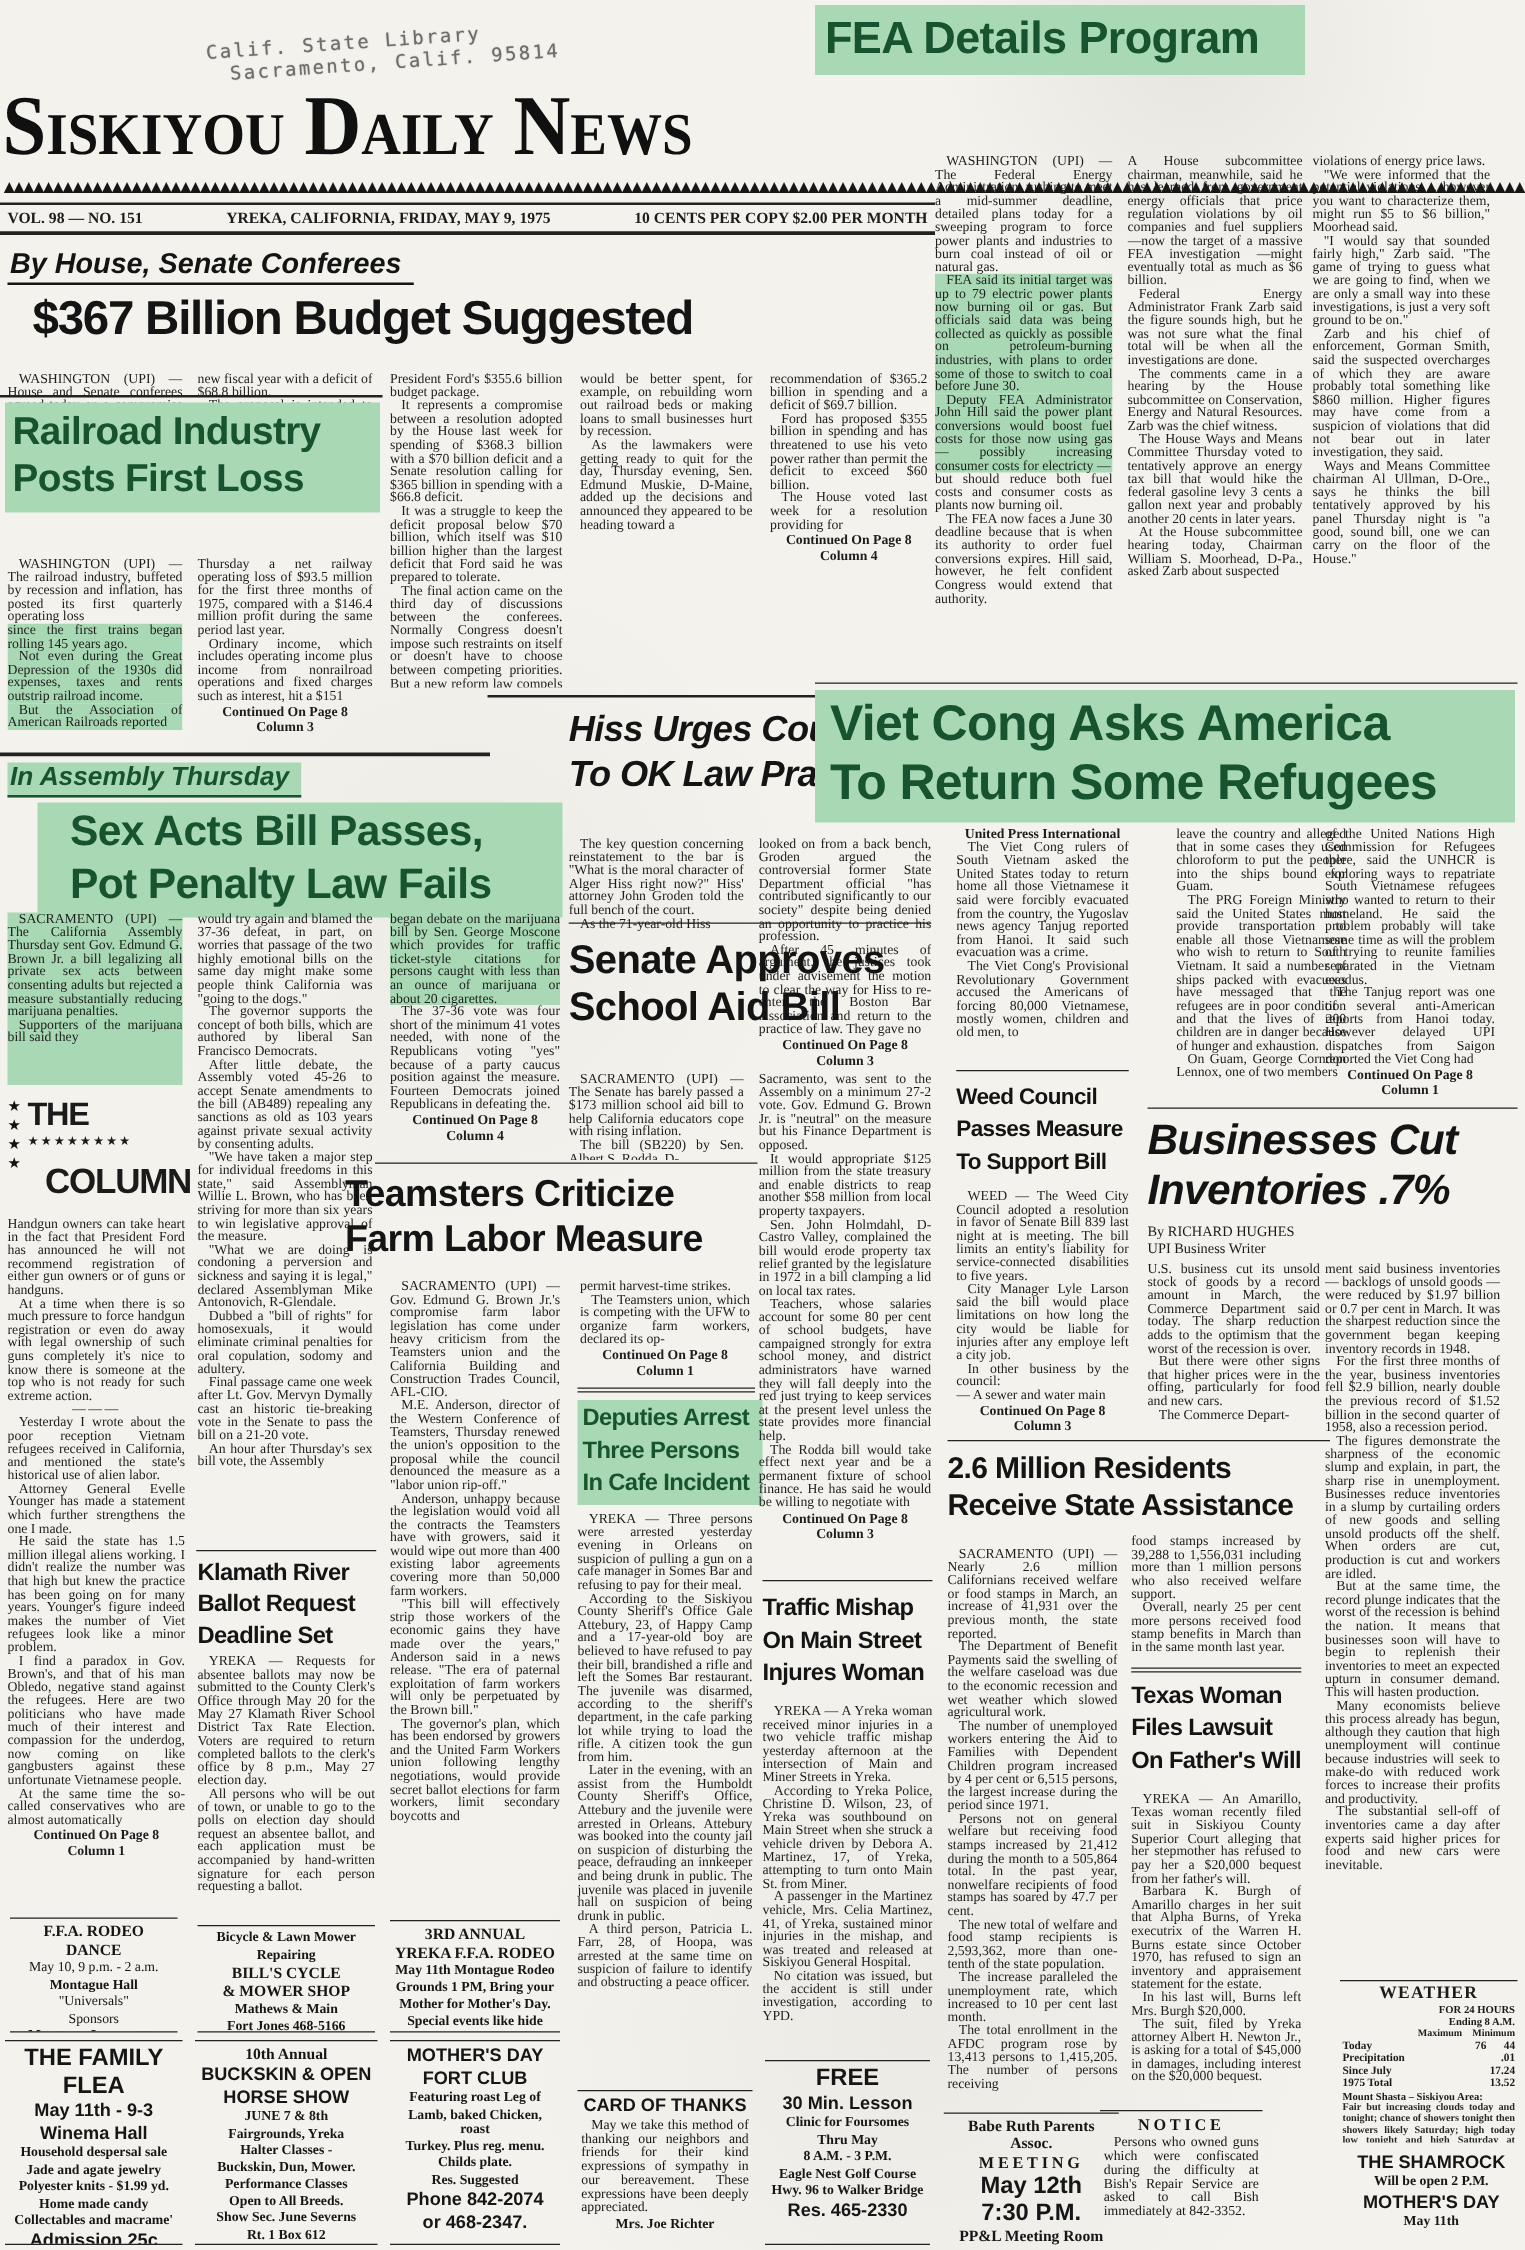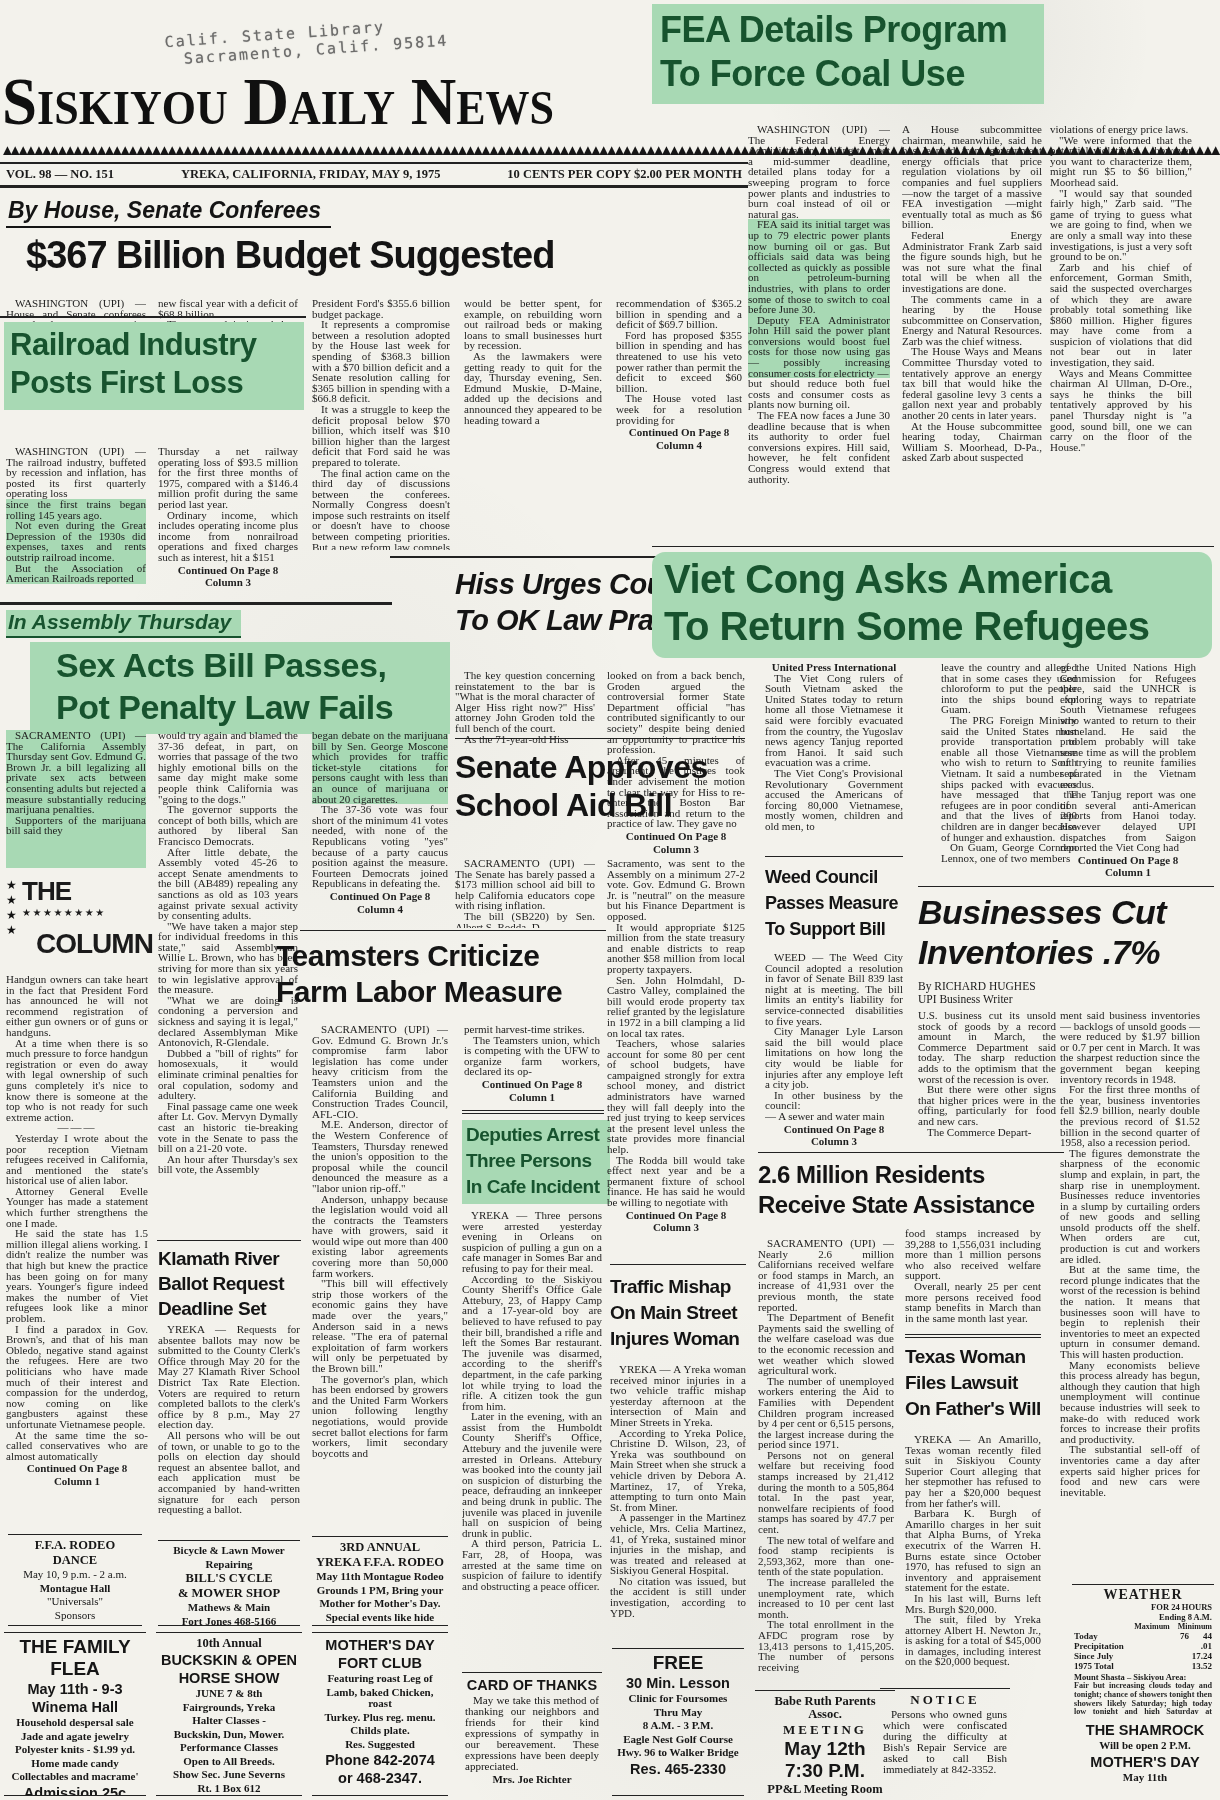--- a/index.html
+++ b/index.html
@@ -101,21 +101,20 @@
   <div id="masthead" class="abs">Siskiyou Daily News</div>
   <div id="trees" class="abs">▲▲▲▲▲▲▲▲▲▲▲▲▲▲▲▲▲▲▲▲▲▲▲▲▲▲▲▲▲▲▲▲▲▲▲▲▲▲▲▲▲▲▲▲▲▲▲▲▲▲▲▲▲▲▲▲▲▲▲▲▲▲▲▲▲▲▲▲▲▲▲▲▲▲▲▲▲▲▲▲▲▲▲▲▲▲▲▲▲▲▲▲▲▲▲▲▲▲▲▲▲▲▲▲▲▲▲▲▲▲▲▲▲▲▲▲▲▲▲▲▲▲▲▲▲▲▲▲▲▲▲▲▲▲▲▲▲▲▲▲▲▲▲▲▲▲▲▲▲▲▲▲▲▲▲▲▲▲▲▲▲▲▲▲▲▲▲▲▲▲▲▲▲▲▲▲▲▲▲▲▲▲▲▲▲</div>
   <div id="dateline" class="abs">
     <span>VOL. 98 — NO. 151</span>
     <span>YREKA, CALIFORNIA, FRIDAY, MAY 9, 1975</span>
     <span>10 CENTS PER COPY $2.00 PER MONTH</span>
   </div>
 
   <div class="head h36 gbox" style="left:652px;top:4px;width:392px;padding:4px 4px 8px 8px;">
     <div>FEA Details Program</div>
-    <div>To Force Coal Use</div>
   </div>
   <div class="col" style="left:748px;top:124px;width:142px;height:420px;">
       <p>WASHINGTON (UPI) — The Federal Energy Administration, rushing to meet a mid-summer deadline, detailed plans today for a sweeping program to force power plants and industries to burn coal instead of oil or natural gas.</p>
       <p class="hl">FEA said its initial target was up to 79 electric power plants now burning oil or gas. But officials said data was being collected as quickly as possible on petroleum-burning industries, with plans to order some of those to switch to coal before June 30.</p>
       <p class="hl">Deputy FEA Administrator John Hill said the power plant conversions would boost fuel costs for those now using gas — possibly increasing consumer costs for electricty —</p>
       <p class="nf">but should reduce both fuel costs and consumer costs as plants now burning oil.</p>
       <p>The FEA now faces a June 30 deadline because that is when its authority to order fuel conversions expires. Hill said, however, he felt confident Congress would extend that authority.</p>
     </div>
   <div class="col" style="left:902px;top:124px;width:140px;height:420px;">
       <p class="nf">A House subcommittee chairman, meanwhile, said he has learned from government energy officials that price regulation violations by oil companies and fuel suppliers —now the target of a massive FEA investigation —might eventually total as much as $6 billion.</p>
@@ -278,21 +277,21 @@
     <div>In Cafe Incident</div>
   </div>
   <div class="col" style="left:462px;top:1210px;width:140px;height:456px;">
       <p>YREKA — Three persons were arrested yesterday evening in Orleans on suspicion of pulling a gun on a cafe manager in Somes Bar and refusing to pay for their meal.</p>
       <p>According to the Siskiyou County Sheriff's Office Gale Attebury, 23, of Happy Camp and a 17-year-old boy are believed to have refused to pay their bill, brandished a rifle and left the Somes Bar restaurant. The juvenile was disarmed, according to the sheriff's department, in the cafe parking lot while trying to load the rifle. A citizen took the gun from him.</p>
       <p>Later in the evening, with an assist from the Humboldt County Sheriff's Office, Attebury and the juvenile were arrested in Orleans. Attebury was booked into the county jail on suspicion of disturbing the peace, defrauding an innkeeper and being drunk in public. The juvenile was placed in juvenile hall on suspicion of being drunk in public.</p>
       <p>A third person, Patricia L. Farr, 28, of Hoopa, was arrested at the same time on suspicion of failure to identify and obstructing a peace officer.</p>
     </div>
 
   <div class="rule" style="left:652px;top:546px;width:562px;border-top-width:1.5px;"></div>
-  <div class="head h40 gbox" style="left:652px;top:552px;width:560px;padding:4px 0 8px 12px;border-radius:13px;">
+  <div class="head h40 gbox" style="left:652px;top:552px;width:560px;padding:4px 0 8px 12px;">
     <div>Viet Cong Asks America</div>
     <div>To Return Some Refugees</div>
   </div>
   <div class="col" style="left:765px;top:662px;width:138px;height:188px;">
       <p class="credit">United Press International</p>
       <p>The Viet Cong rulers of South Vietnam asked the United States today to return home all those Vietnamese it said were forcibly evacuated from the country, the Yugoslav news agency Tanjug reported from Hanoi. It said such evacuation was a crime.</p>
       <p>The Viet Cong's Provisional Revolutionary Government accused the Americans of forcing 80,000 Vietnamese, mostly women, children and old men, to</p>
     </div>
   <div class="col" style="left:941px;top:662px;width:136px;height:218px;">
       <p class="nf">leave the country and alleged that in some cases they used chloroform to put the people into the ships bound for Guam.</p>

